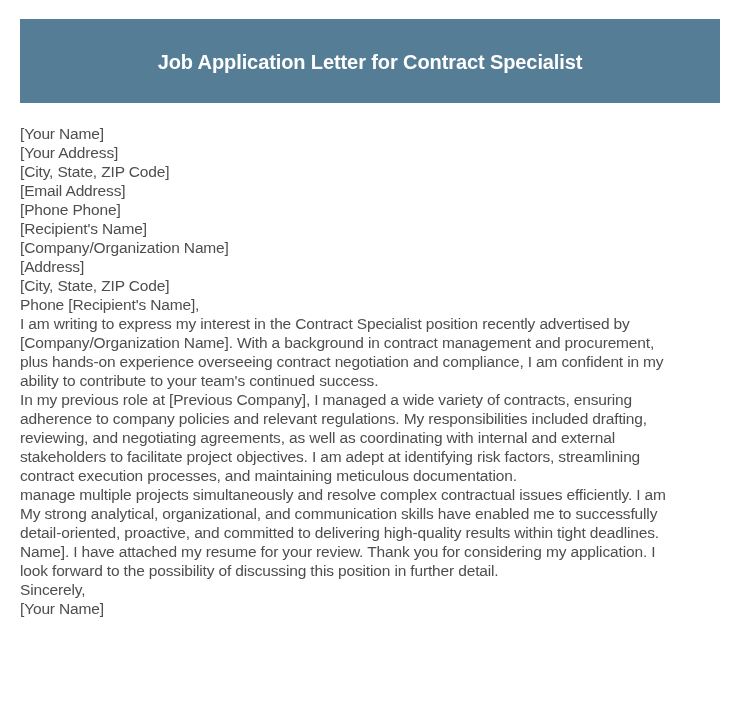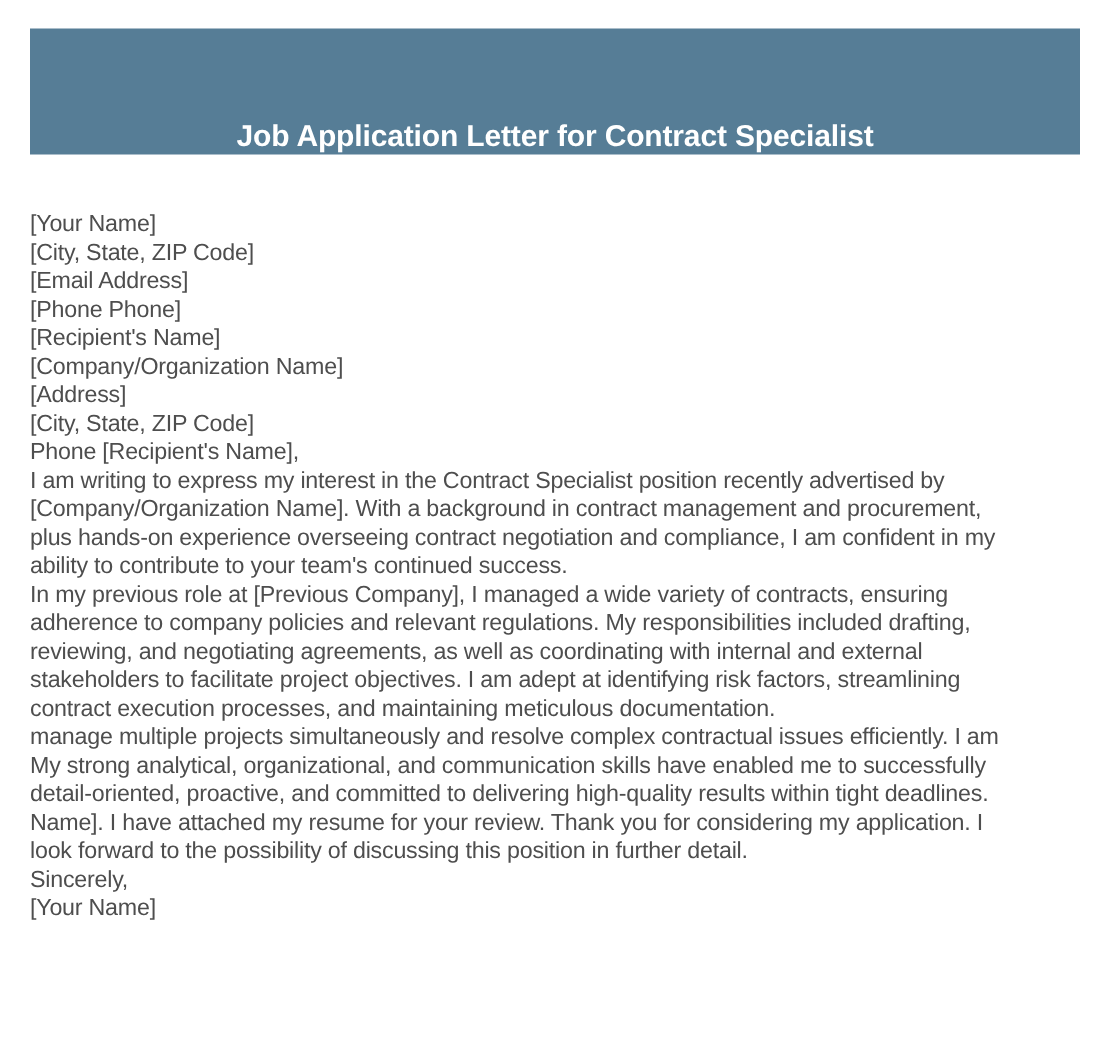--- a/index.html
+++ b/index.html
@@ -12,55 +12,56 @@
     font-family: "Liberation Sans", sans-serif;
   }
   .header-band {
     position: absolute;
     left: 20px;
     top: 19px;
     width: 700px;
     height: 84px;
     background: var(--band-bg, #567d96);
     display: flex;
-    align-items: flex-end;
+    align-items: center;
     justify-content: center;
   }
   .page-title {
     margin: 0;
     padding-top: 3px;
     color: var(--band-fg, #ffffff);
     font-size: 20px;
     font-weight: bold;
     letter-spacing: -0.1px;
     white-space: nowrap;
   }
   .letter {
     position: absolute;
     left: 20px;
-    top: 140px;
+    top: 124px;
     width: 712px;
     color: var(--body-fg, #4e4e4e);
     font-size: 15.5px;
     line-height: 19px;
     letter-spacing: -0.15px;
   }
   .line { white-space: pre; }
 </style>
 </head>
 <body>
 
 <div class="page">
   <div class="header-band">
     <h1 class="page-title">Job Application Letter for Contract Specialist</h1>
   </div>
 
   <div class="letter">
     <div>
         <div class="line">[Your Name]</div>
+        <div class="line">[Your Address]</div>
         <div class="line">[City, State, ZIP Code]</div>
         <div class="line">[Email Address]</div>
         <div class="line">[Phone Phone]</div>
       </div>
     <div>
         <div class="line">[Recipient's Name]</div>
         <div class="line">[Company/Organization Name]</div>
         <div class="line">[Address]</div>
         <div class="line">[City, State, ZIP Code]</div>
       </div>

